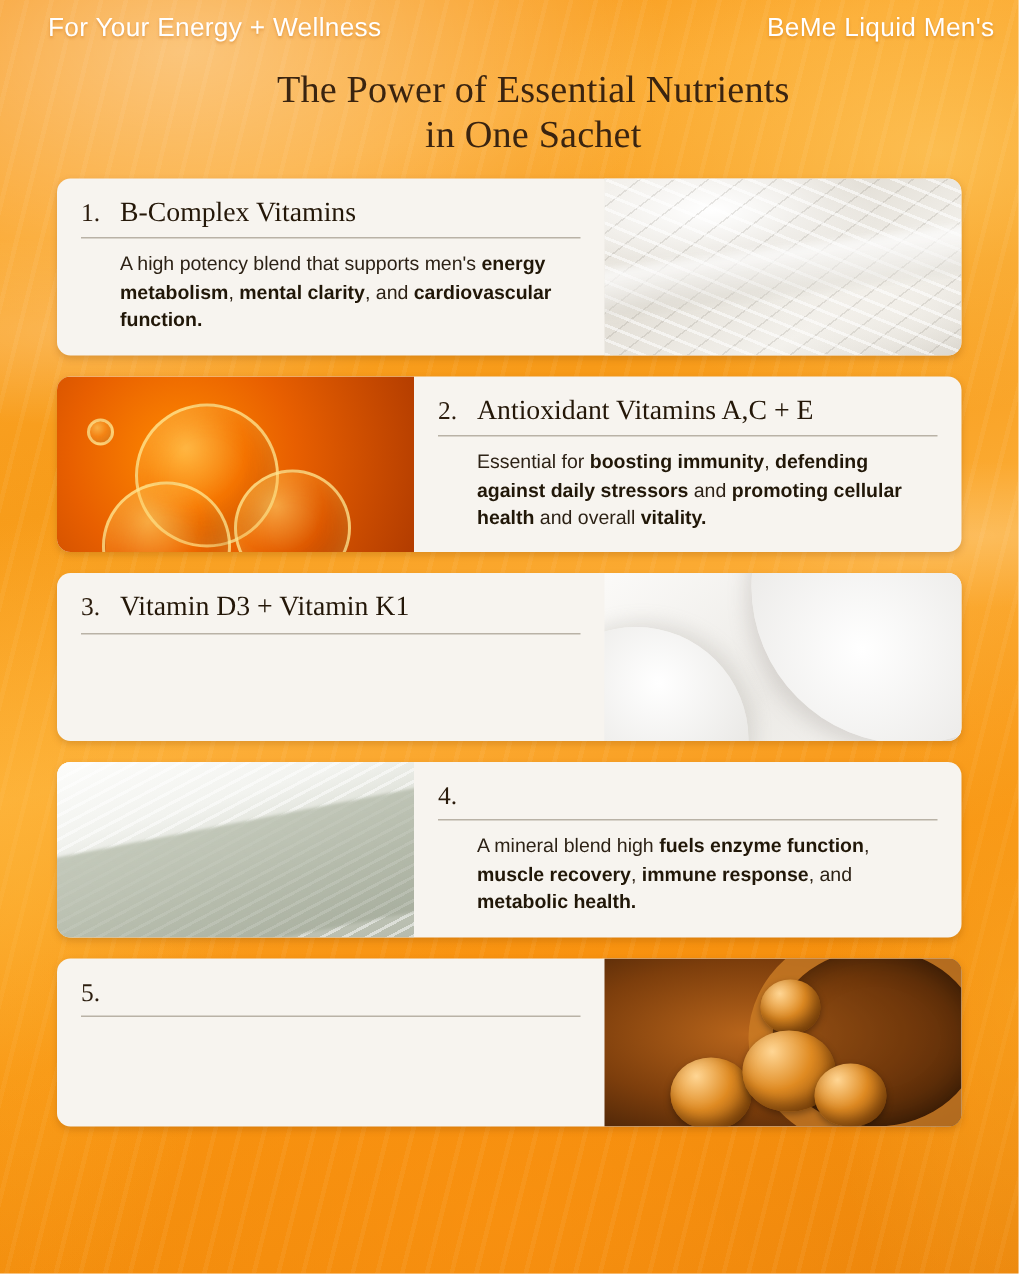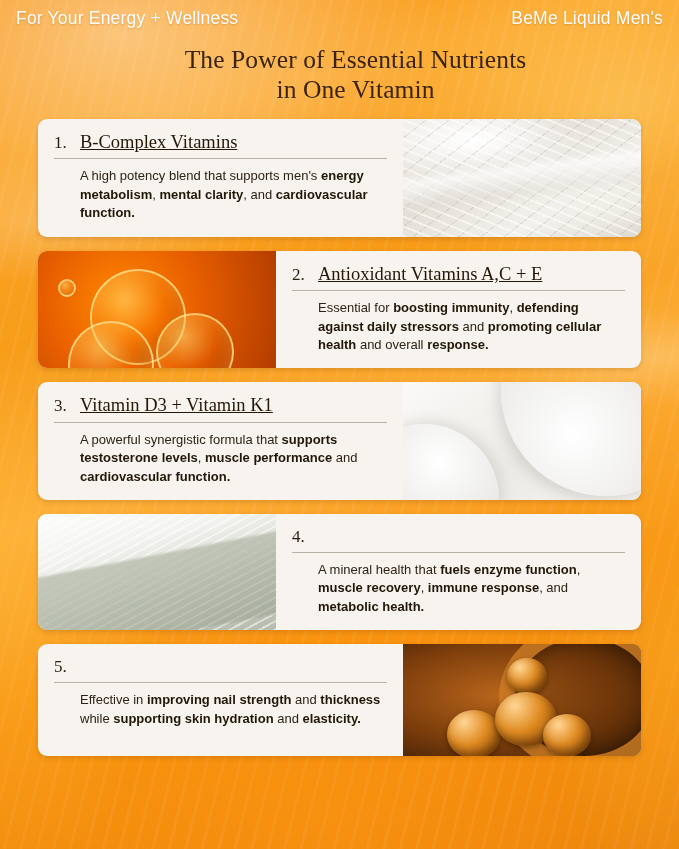--- a/index.html
+++ b/index.html
@@ -23,21 +23,21 @@
       radial-gradient(ellipse 300px 90px at 8% 26%, rgba(255,255,255,0.22), rgba(255,255,255,0) 70%),
       radial-gradient(ellipse 240px 70px at 96% 42%, rgba(255,255,255,0.18), rgba(255,255,255,0) 70%),
       radial-gradient(ellipse 200px 420px at 2% 70%, rgba(255,190,60,0.35), rgba(255,190,60,0) 72%),
       radial-gradient(ellipse 170px 380px at 99% 78%, rgba(255,180,50,0.40), rgba(255,180,50,0) 72%),
       repeating-linear-gradient(104deg, rgba(255,255,255,0.05) 0 3px, rgba(255,255,255,0) 3px 16px);
     pointer-events: none;
   }
   .top-bar {
     position: relative;
     display: flex; justify-content: space-between; align-items: flex-start;
-    padding: 8px 16px 0 16px;
+    padding: 8px 16px 0 32px;
     color: #ffffff;
     font-size: 17.5px;
     letter-spacing: .2px;
     text-shadow: 0 1px 2px rgba(180,90,0,.35);
   }
   .top-right { text-align: center; line-height: 1.18; max-width: 250px; }
 
   .headline {
     position: relative;
     text-align: center;
@@ -75,21 +75,21 @@
     border-bottom: 1px solid #b9b2a6;
     padding-bottom: 5px;
     margin-bottom: 8px;
   }
   .num {
     font-family: "Liberation Serif", serif;
     font-size: 17px; color: #2b1c0d; width: 17px; flex: 0 0 auto;
   }
   .ttl {
     font-family: "Liberation Serif", serif;
-    font-size: 18.5px; color: #241708; line-height: 1.15; text-decoration: underline;
+    font-size: 18.5px; color: #241708; line-height: 1.15;
   }
   .ttl .paren {
     font-size: 12.5px; color: #3a2a16; letter-spacing: 0;
   }
   .body {
     font-size: 13px; color: #2d2216; line-height: 1.42;
     padding-left: 26px;
   }
   .body b { font-weight: bold; color: #211708; }
 
@@ -192,21 +192,21 @@
 
 <div class="top-bar">
   <div>For Your Energy + Wellness</div>
   <div class="top-right">
     <div>BeMe Liquid Men's</div>
   </div>
 </div>
 
 <div class="headline">
   <div>The Power of Essential Nutrients</div>
-  <div>in One Vitamin</div>
+  <div>in One Sachet</div>
 </div>
 
 <div class="cards">
     <div class="card img-right">
       <div class="txt">
         <div class="ttl-row">
           <div class="num">1.</div>
           <div class="ttl"><span>B-Complex Vitamins</span></div>
         </div>
         <div class="body"><span>A high potency blend that supports men's </span><b>energy metabolism</b><span>, </span><b>mental clarity</b><span>, and </span><b>cardiovascular function.</b></div>
@@ -218,48 +218,46 @@
         <span class="bub b1"></span>
         <span class="bub b2"></span>
         <span class="bub b3"></span>
         <span class="bub b4"></span>
       </div>
       <div class="txt">
         <div class="ttl-row">
           <div class="num">2.</div>
           <div class="ttl"><span>Antioxidant Vitamins A,C + E</span></div>
         </div>
-        <div class="body"><span>Essential for </span><b>boosting immunity</b><span>, </span><b>defending against daily stressors</b><span> and </span><b>promoting cellular health</b><span> and overall </span><b>response.</b></div>
+        <div class="body"><span>Essential for </span><b>boosting immunity</b><span>, </span><b>defending against daily stressors</b><span> and </span><b>promoting cellular health</b><span> and overall </span><b>vitality.</b></div>
       </div>
     </div>
     <div class="card img-right">
       <div class="txt">
         <div class="ttl-row">
           <div class="num">3.</div>
           <div class="ttl"><span>Vitamin D3 + Vitamin K1</span></div>
         </div>
-        <div class="body"><span>A powerful synergistic formula that </span><b>supports testosterone levels</b><span>, </span><b>muscle performance</b><span> and </span><b>cardiovascular function.</b></div>
       </div>
       <div class="pic pic-curves"></div>
     </div>
     <div class="card img-left">
       <div class="pic pic-powder2"></div>
       <div class="txt">
         <div class="ttl-row">
           <div class="num">4.</div>
         </div>
-        <div class="body"><span>A mineral health that </span><b>fuels enzyme function</b><span>, </span><b>muscle recovery</b><span>, </span><b>immune response</b><span>, and </span><b>metabolic health.</b></div>
+        <div class="body"><span>A mineral blend high </span><b>fuels enzyme function</b><span>, </span><b>muscle recovery</b><span>, </span><b>immune response</b><span>, and </span><b>metabolic health.</b></div>
       </div>
     </div>
     <div class="card img-right">
       <div class="txt">
         <div class="ttl-row">
           <div class="num">5.</div>
         </div>
-        <div class="body"><span>Effective in </span><b>improving nail strength</b><span> and </span><b>thickness</b><span> while </span><b>supporting skin hydration</b><span> and </span><b>elasticity.</b></div>
       </div>
       <div class="pic pic-gels">
         <span class="ring"></span>
         <span class="gel g4"></span>
         <span class="gel g2"></span>
         <span class="gel g1"></span>
         <span class="gel g3"></span>
       </div>
     </div>
   </div>

